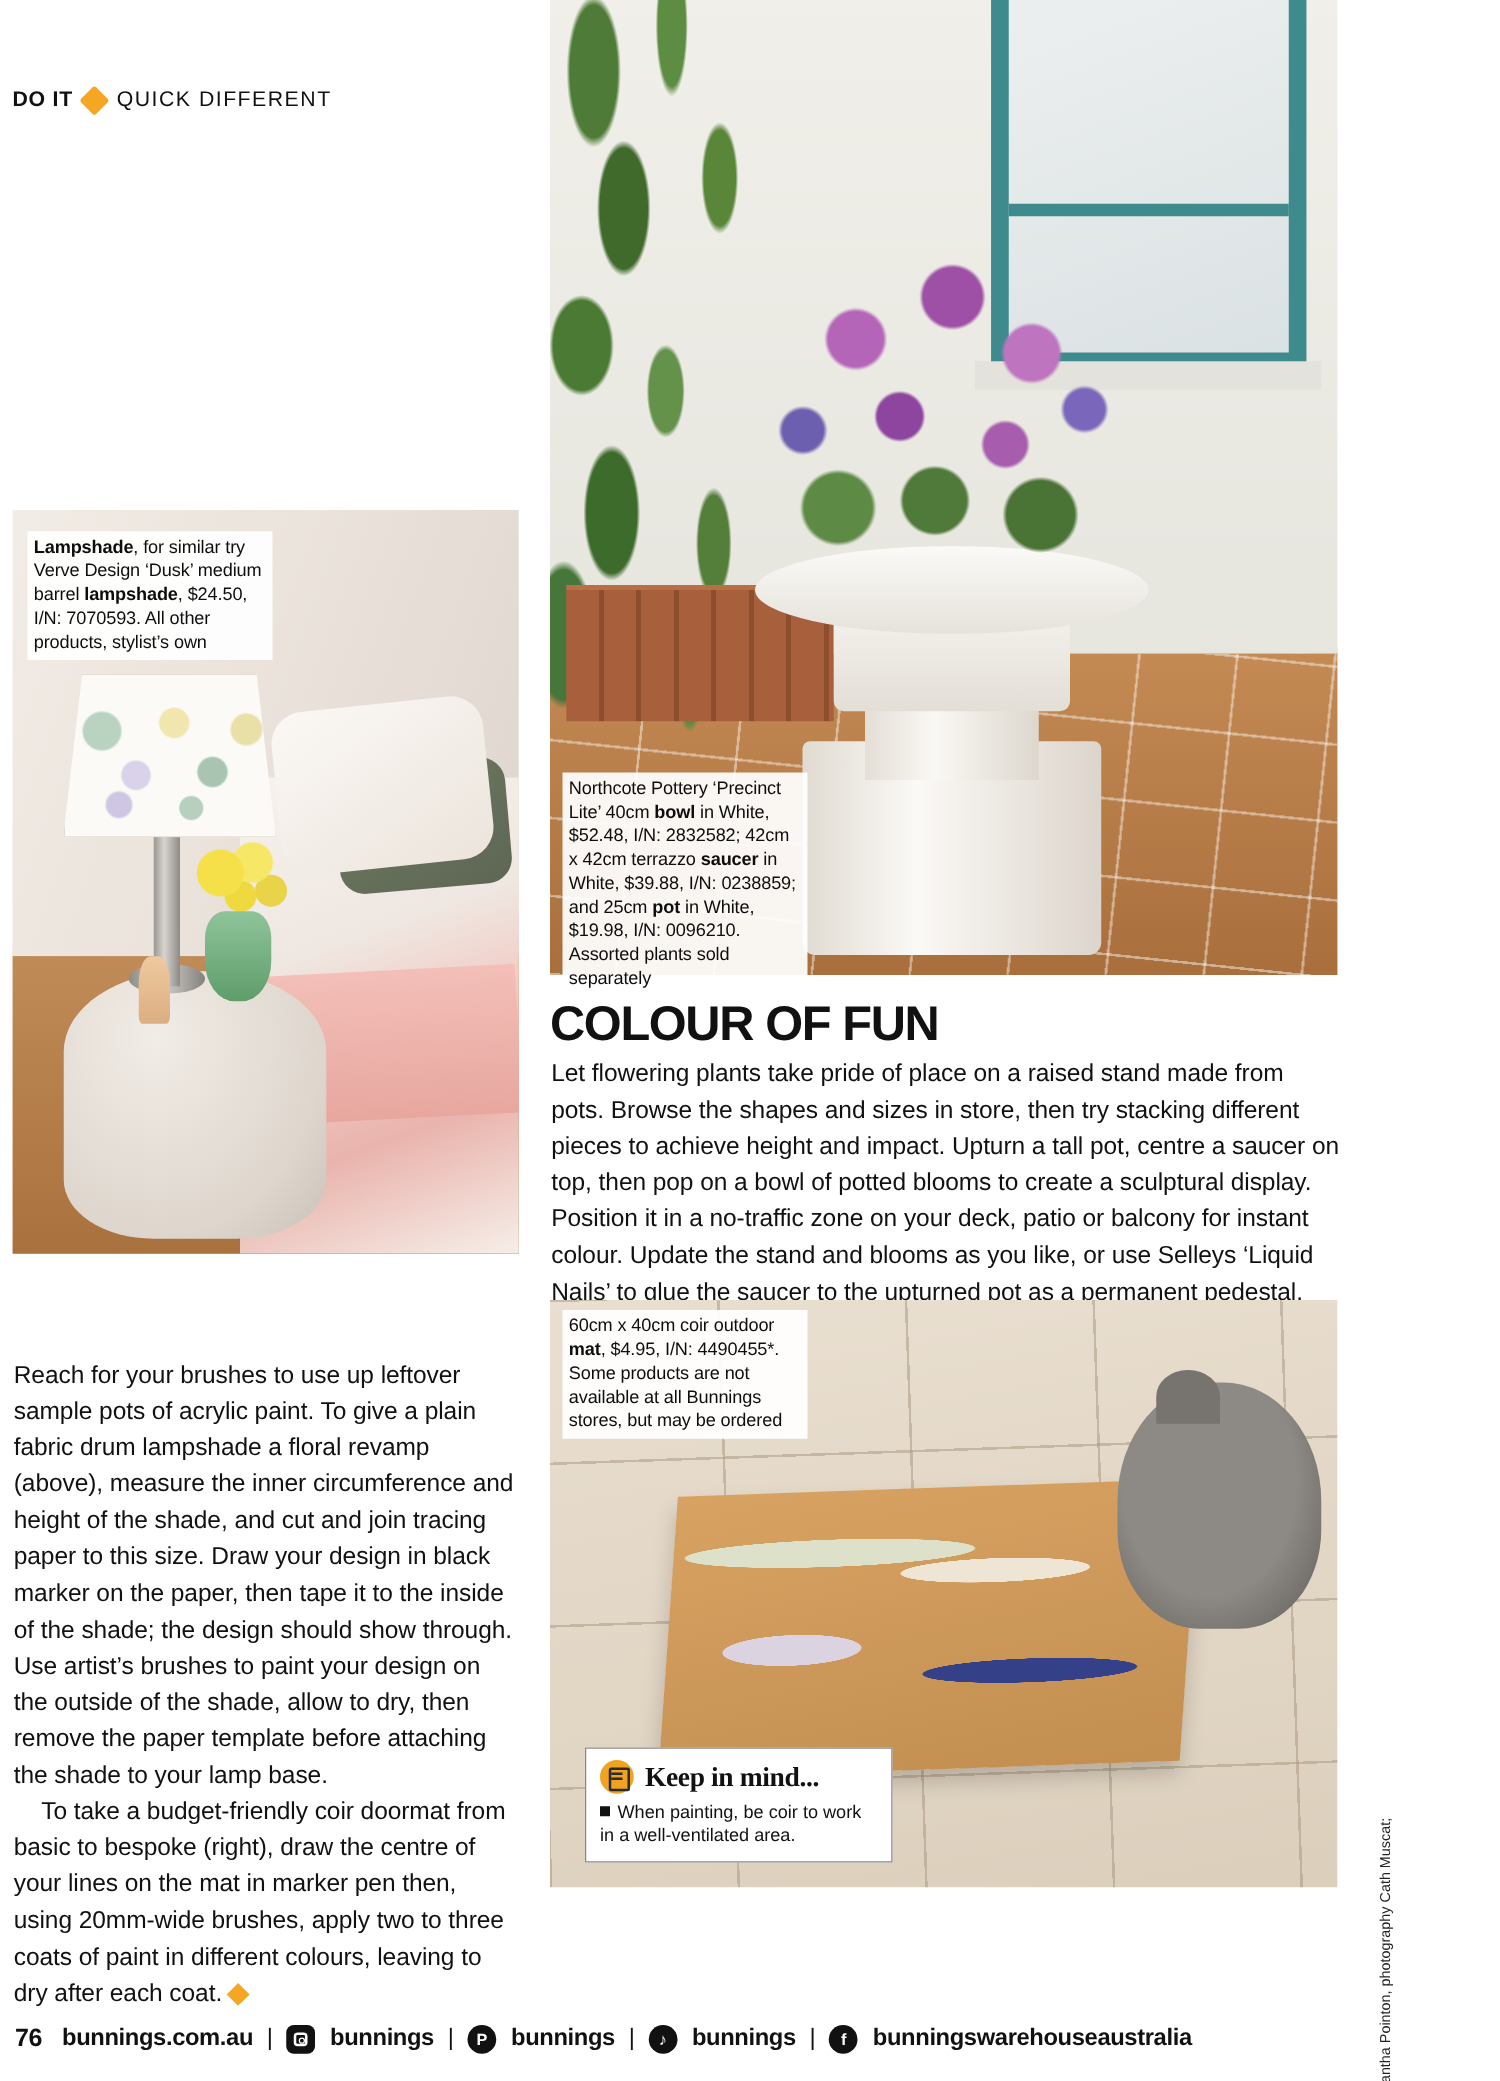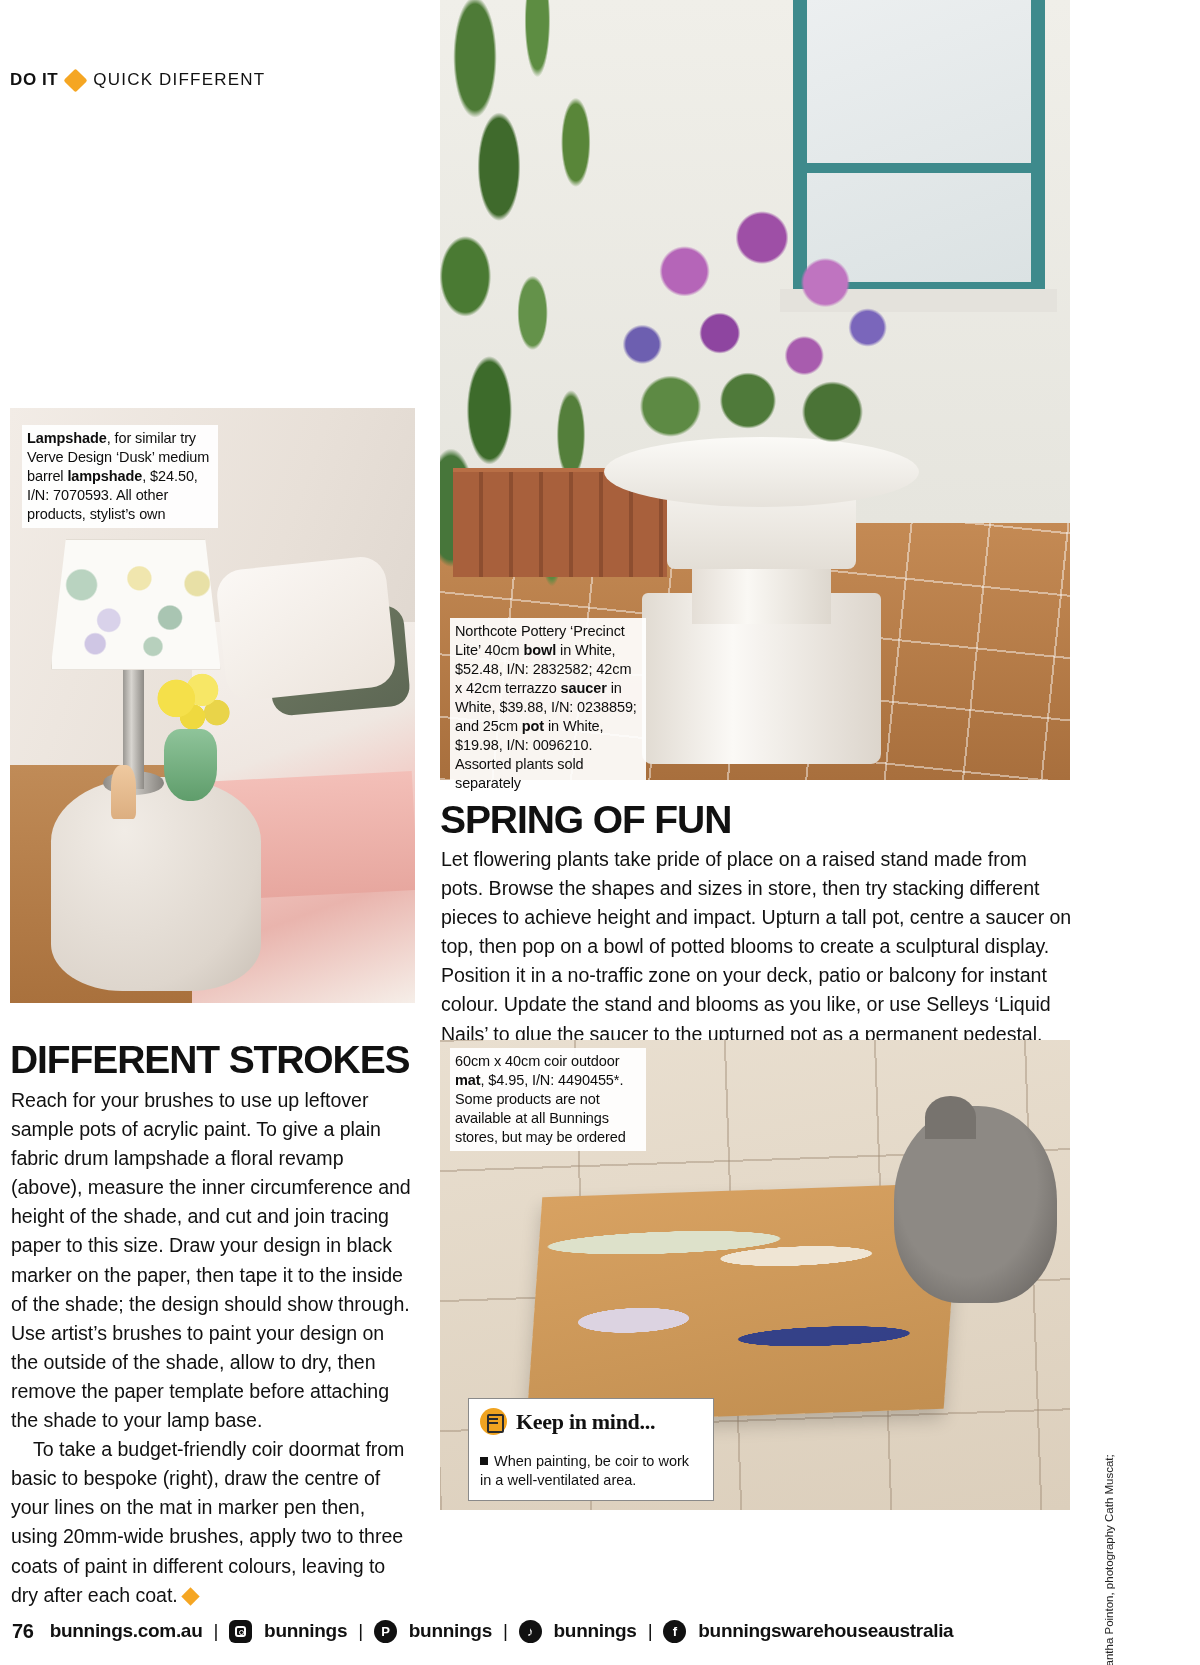--- a/index.html
+++ b/index.html
@@ -275,21 +275,21 @@
     margin-left: 6px; vertical-align: -1px;
   }
 
   
   #keep-box {
     position: absolute; left: 468px; top: 1398px;
     width: 246px; background: #ffffff;
     border: 1.5px solid #8a8a8a;
     padding: 9px 11px 10px 11px;
   }
-  .keep-head { display:flex; align-items:center; gap:9px; margin-bottom:17px; }
+  .keep-head { display:flex; align-items:center; gap:9px; margin-bottom:6px; }
   .keep-icon {
     width: 27px; height: 27px; border-radius: 50%;
     background: #F0A320; position: relative; flex: 0 0 auto;
   }
   .keep-icon::before {
     content:""; position:absolute; left:7px; top:6px;
     width:13px; height:15px; border:2px solid #2b2b2b; border-radius:2px;
     background: #F0A320;
   }
   .keep-icon::after {
@@ -381,24 +381,23 @@
       <div class="pot-bottom"></div>
       <div class="pot-stem"></div>
       <div class="pot-top"></div>
       <div class="saucer"></div>
       <div class="pot-bloom"></div>
     </div>
   </div>
 
   <div class="caption" id="caption-pot">Northcote Pottery ‘Precinct Lite’ 40cm <b>bowl</b> in White, $52.48, I/N: 2832582; 42cm x 42cm terrazzo <b>saucer</b> in White, $39.88, I/N: 0238859; and 25cm <b>pot</b> in White, $19.98, I/N: 0096210. Assorted plants sold separately</div>
 
-  <h2 class="section-head" id="head-stacks">SPRING OF FUN</h2>
+  <h2 class="section-head" id="head-stacks">COLOUR OF FUN</h2>
   <div class="body-copy" id="body-stacks">Let flowering plants take pride of place on a raised stand made from pots. Browse the shapes and sizes in store, then try stacking different pieces to achieve height and impact. Upturn a tall pot, centre a saucer on top, then pop on a bowl of potted blooms to create a sculptural display. Position it in a no-traffic zone on your deck, patio or balcony for instant colour. Update the stand and blooms as you like, or use Selleys ‘Liquid Nails’ to glue the saucer to the upturned pot as a permanent pedestal.</div>
 
-  <h2 class="section-head" id="head-strokes">DIFFERENT STROKES</h2>
   <div class="body-copy" id="body-strokes">
     <p>Reach for your brushes to use up leftover sample pots of acrylic paint. To give a plain fabric drum lampshade a floral revamp (above), measure the inner circumference and height of the shade, and cut and join tracing paper to this size. Draw your design in black marker on the paper, then tape it to the inside of the shade; the design should show through. Use artist’s brushes to paint your design on the outside of the shade, allow to dry, then remove the paper template before attaching the shade to your lamp base.</p>
     <p><span>To take a budget-friendly coir doormat from basic to bespoke (right), draw the centre of your lines on the mat in marker pen then, using 20mm-wide brushes, apply two to three coats of paint in different colours, leaving to dry after each coat.</span><span class="end-diamond"></span></p>
   </div>
 
   <div class="photo" id="photo-mat">
     <div class="mat-scene">
       <div class="mat"></div>
       <div class="cat"></div>
       <div class="cat-ear"></div>

